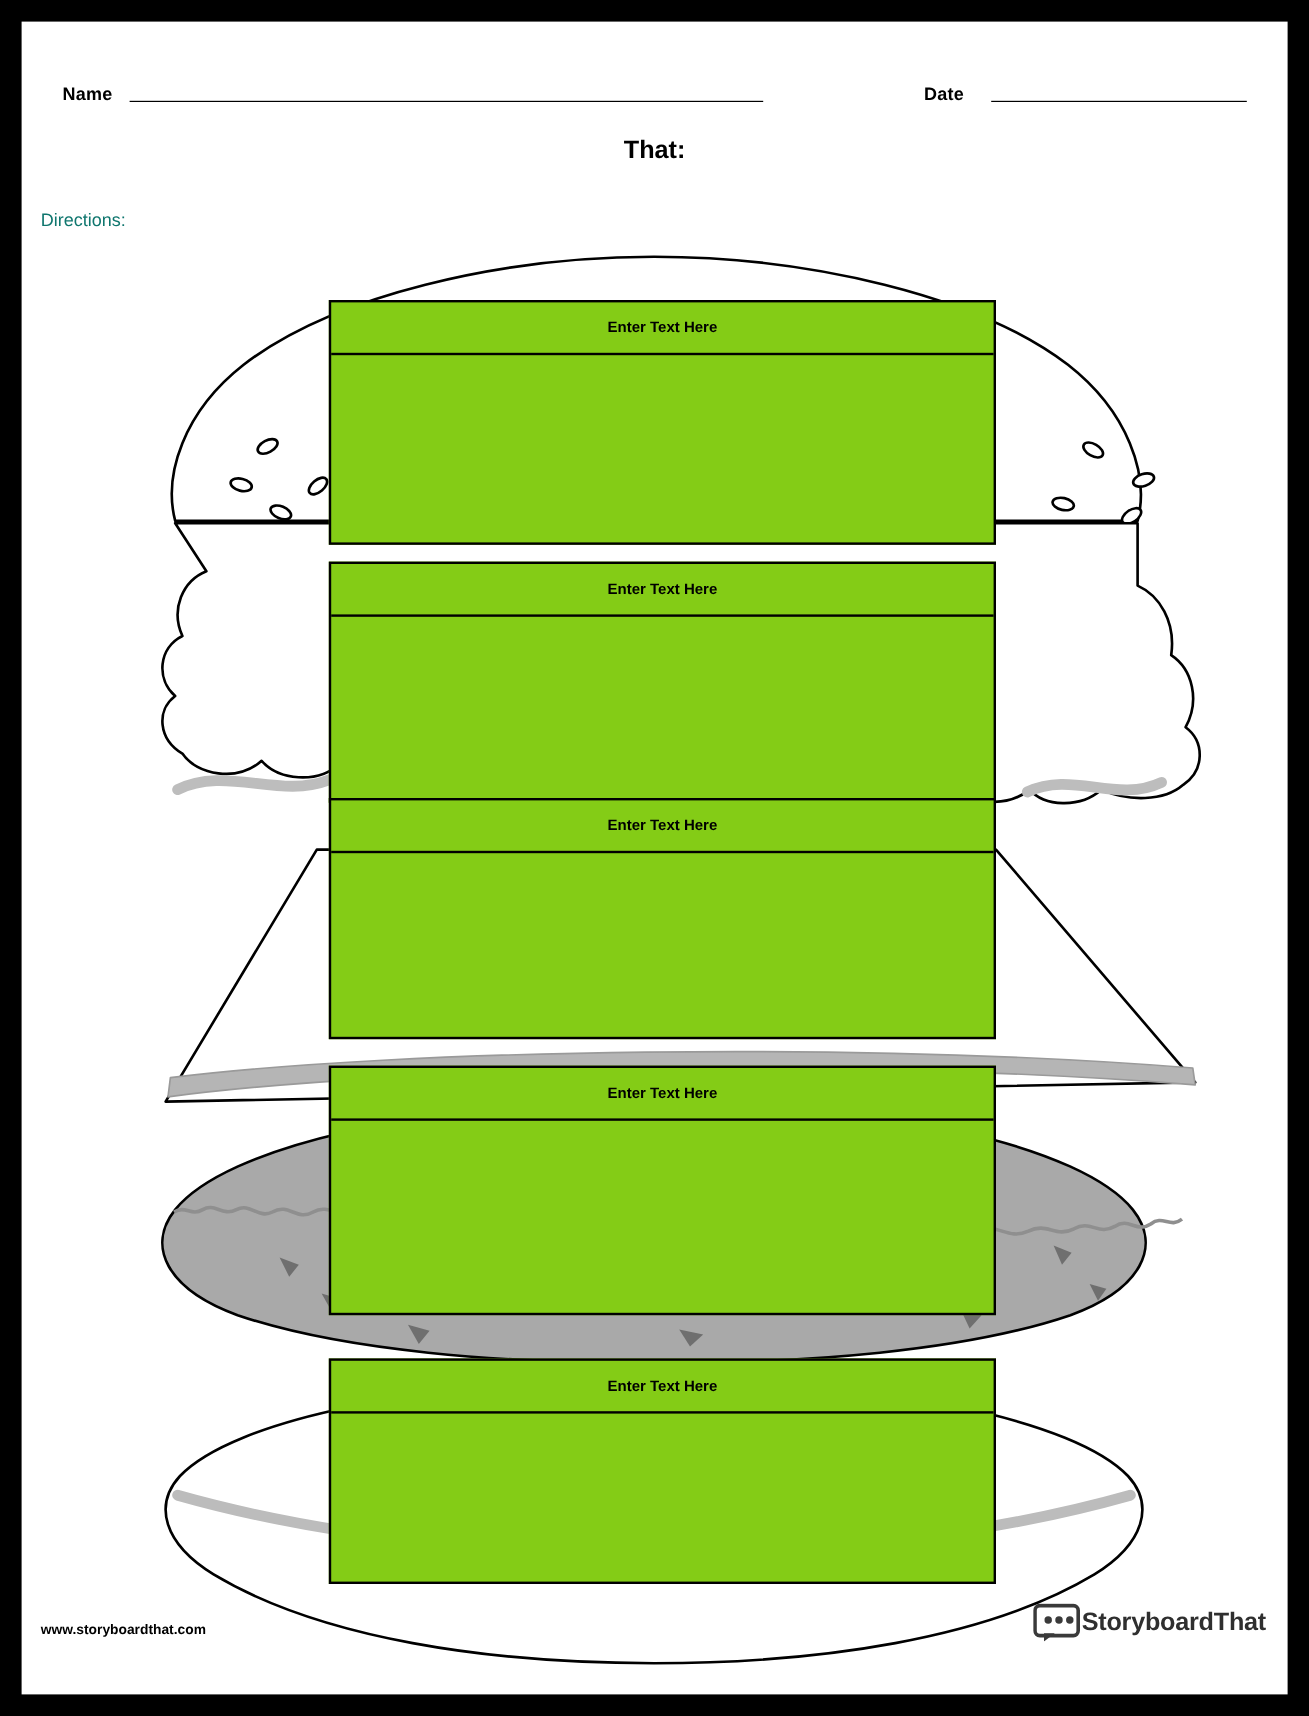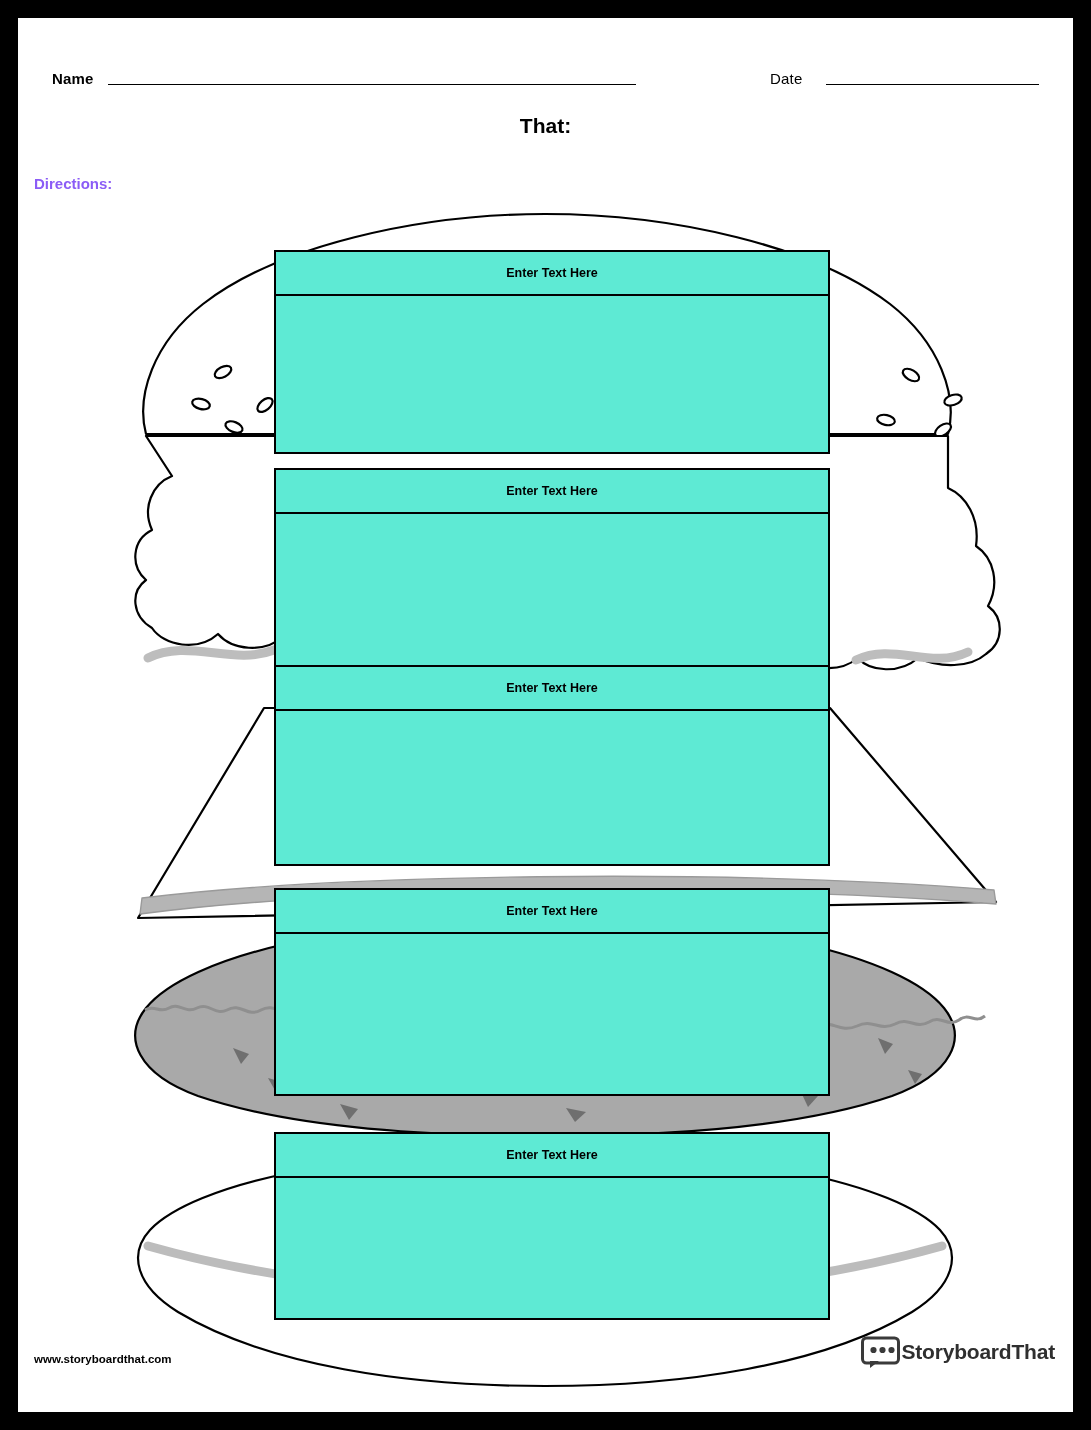--- a/index.html
+++ b/index.html
@@ -47,21 +47,21 @@
     top: 22px;
     width: 528px;
     height: 1px;
     background: #000;
   }
   .date-label {
     position: absolute;
     left: 752px;
     top: 8px;
     font-size: 15px;
-    font-weight: normal;
+    font-weight: bold;
     color: #000;
     letter-spacing: 0.2px;
   }
   .date-rule {
     position: absolute;
     left: 808px;
     top: 22px;
     width: 213px;
     height: 1px;
     background: #000;
@@ -74,40 +74,40 @@
     text-align: center;
     font-size: 21px;
     font-weight: bold;
     color: #000;
   }
   .directions {
     position: absolute;
     left: 16px;
     top: 157px;
     font-size: 15px;
-    font-weight: bold;
-    color: #8b5cf6;
+    font-weight: normal;
+    color: #0f766e;
   }
 
   
   .art {
     position: absolute;
     left: 0;
     top: 0;
     width: 1055px;
     height: 1394px;
     pointer-events: none;
   }
 
   
   .cell {
     position: absolute;
     left: 256px;
     width: 556px;
-    background: #5eead4;
+    background: #84cc16;
     border: 2px solid #000;
     box-sizing: border-box;
   }
   .cell .hdr {
     height: 44px;
     border-bottom: 2px solid #000;
     display: flex;
     align-items: center;
     justify-content: center;
     font-size: 12.5px;

